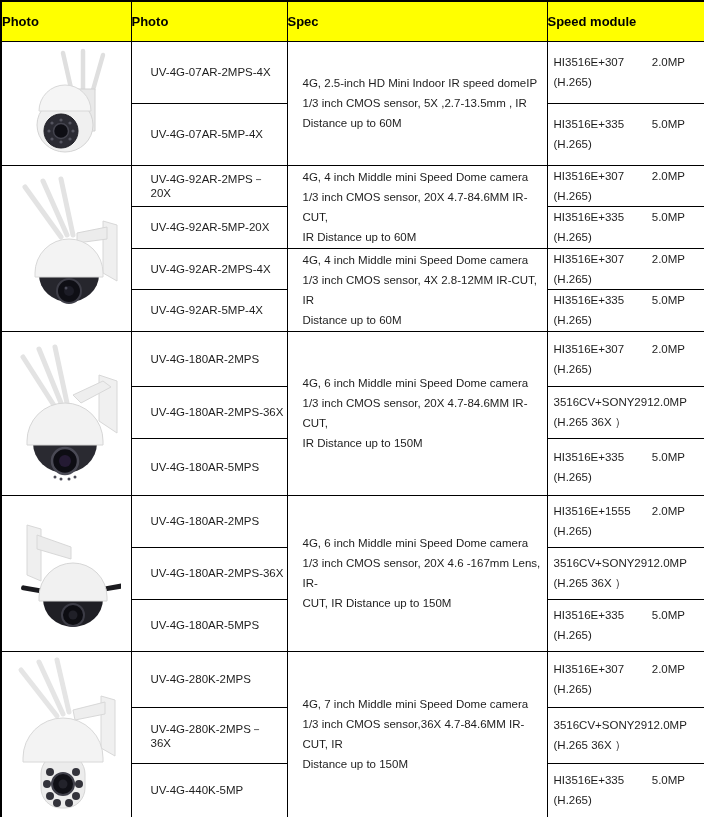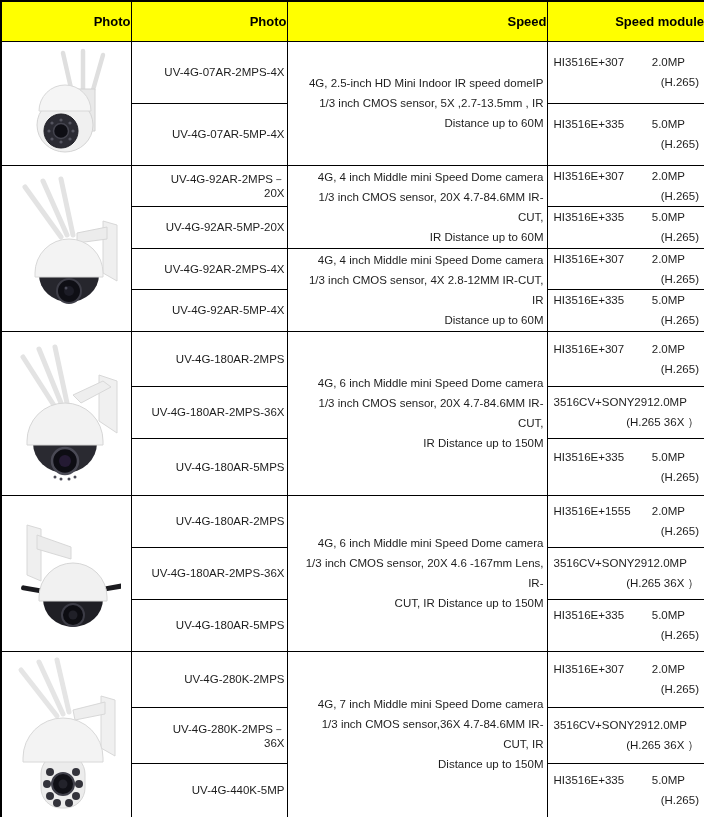--- a/index.html
+++ b/index.html
@@ -7,25 +7,25 @@
     width:704px; height:817px;
     font-family:"Liberation Sans", sans-serif;
     color:#1d1d1d;
   }
   table.product-table {
     border-collapse:collapse;
     width:704px; height:817px;
     table-layout:fixed;
     border:2px solid #000;
   }
-  th, td { border:1px solid #000; padding:0; vertical-align:middle; overflow:hidden;text-align:right; }
+  th, td { border:1px solid #000; padding:0; vertical-align:middle; overflow:hidden; }
   th {
     background:#ffff00;
     font-size:13px; font-weight:bold; color:#000;
-    text-align:right;
+    text-align:left;
   }
   td.model-cell {
     padding-left:19px; padding-right:2px;
     font-size:11.5px;
   }
   td.spec-cell {
     padding-left:15px; padding-right:3px;
     font-size:11.5px; line-height:20px;
     white-space:pre-line;
   }
@@ -45,21 +45,21 @@
     <col style="width:130px">
       <col style="width:156px">
       <col style="width:260px">
       <col style="width:158px">
   </colgroup>
 
   <tbody>
       <tr style="height:40px">
     <th>Photo</th>
     <th>Photo</th>
-    <th>Speed</th>
+    <th>Spec</th>
     <th>Speed module</th>
   </tr>
 
   <tr style="height:62px">
     <td class="photo-cell" rowspan="2">
       <svg width="110" height="112" viewBox="0 0 110 112">
         <path d="M62,50 L52,6" stroke="#dfdfdf" stroke-width="4.5" stroke-linecap="round" fill="none"></path>
         <path d="M72,48 L72,4" stroke="#dfdfdf" stroke-width="4.5" stroke-linecap="round" fill="none"></path>
         <path d="M80,50 L92,8" stroke="#dfdfdf" stroke-width="4.5" stroke-linecap="round" fill="none"></path>
         <path d="M64,42 h20 v42 h-20 z" fill="#e9e9e9" stroke="#d2d2d2"></path>

